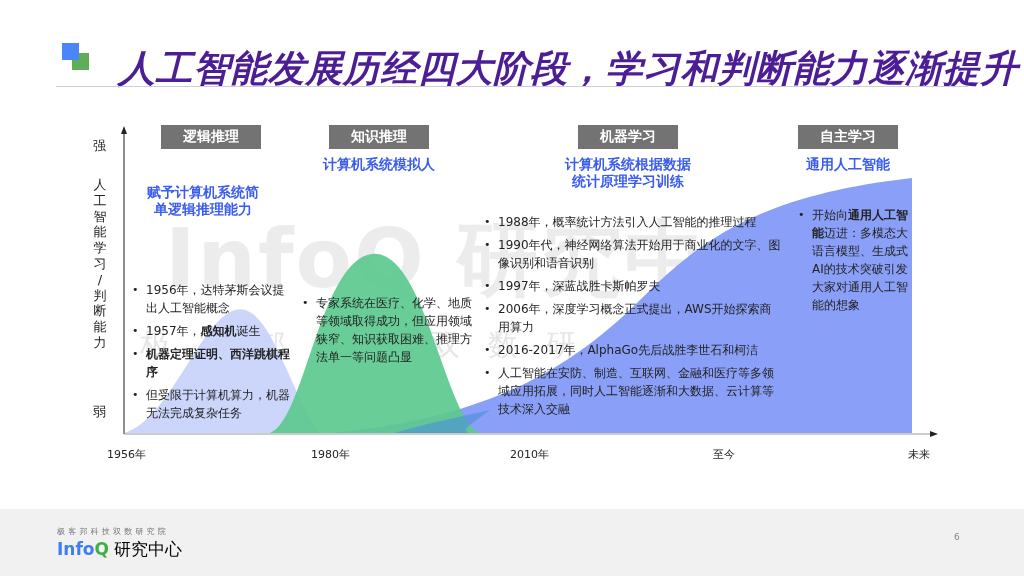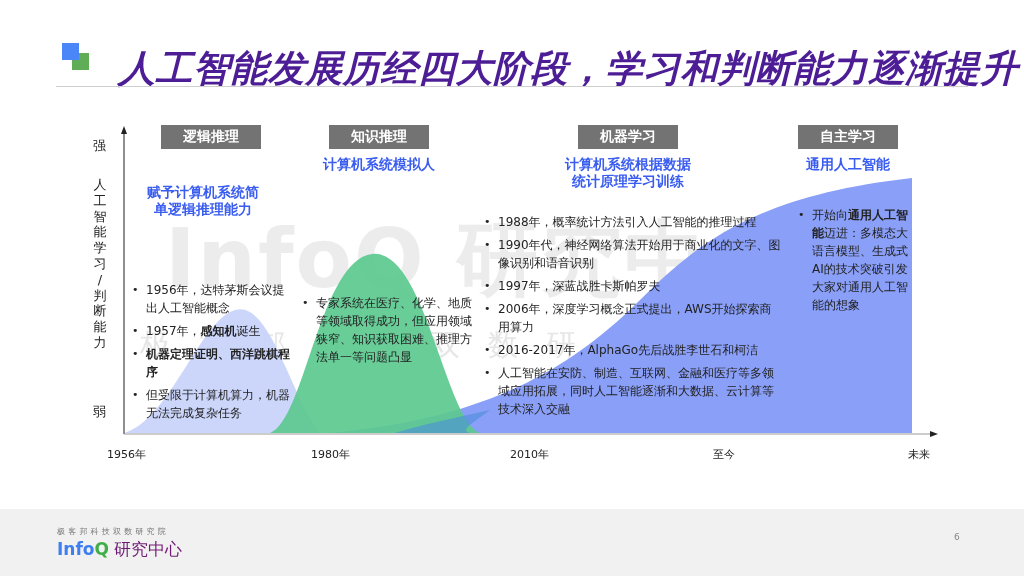--- a/index.html
+++ b/index.html
@@ -34,21 +34,21 @@
     .bullets li::before { content: "•"; position: absolute; left: 2px; top: 0; font-size: 11px; }
     .bullets b { font-weight: bold; }
 
     .x-label { position: absolute; top: 447px; font-size: 11px; color: #222; white-space: nowrap; }
 
     .footer { position: absolute; left: 0; top: 509px; width: 1024px; height: 67px; background: #f1f1f1; }
     .footer-sub { position: absolute; left: 57px; top: 17px; font-size: 8px; color: #777; letter-spacing: 3.2px; }
     .footer-brand { position: absolute; left: 57px; top: 29px; font-size: 17px; font-weight: bold; display: flex; align-items: baseline; justify-content: flex-end; }
     .footer-brand .b1 { color: #3f7ef0; }
     .footer-brand .b2 { color: #3fae49; }
-    .footer-brand .b3 { color: #701a75; font-weight: normal; margin-left: 5px; font-size: 17px; }
+    .footer-brand .b3 { color: #000000; font-weight: normal; margin-left: 5px; font-size: 17px; }
     .page-num { position: absolute; left: 954px; top: 23px; font-size: 9px; color: #888; }
   </style>
 </head>
 <body>
 
 <div class="logo-mark">
   <div class="sq-green"></div>
   <div class="sq-blue front"></div>
 </div>
 <div class="page-title">人工智能发展历经四大阶段，学习和判断能力逐渐提升</div>

